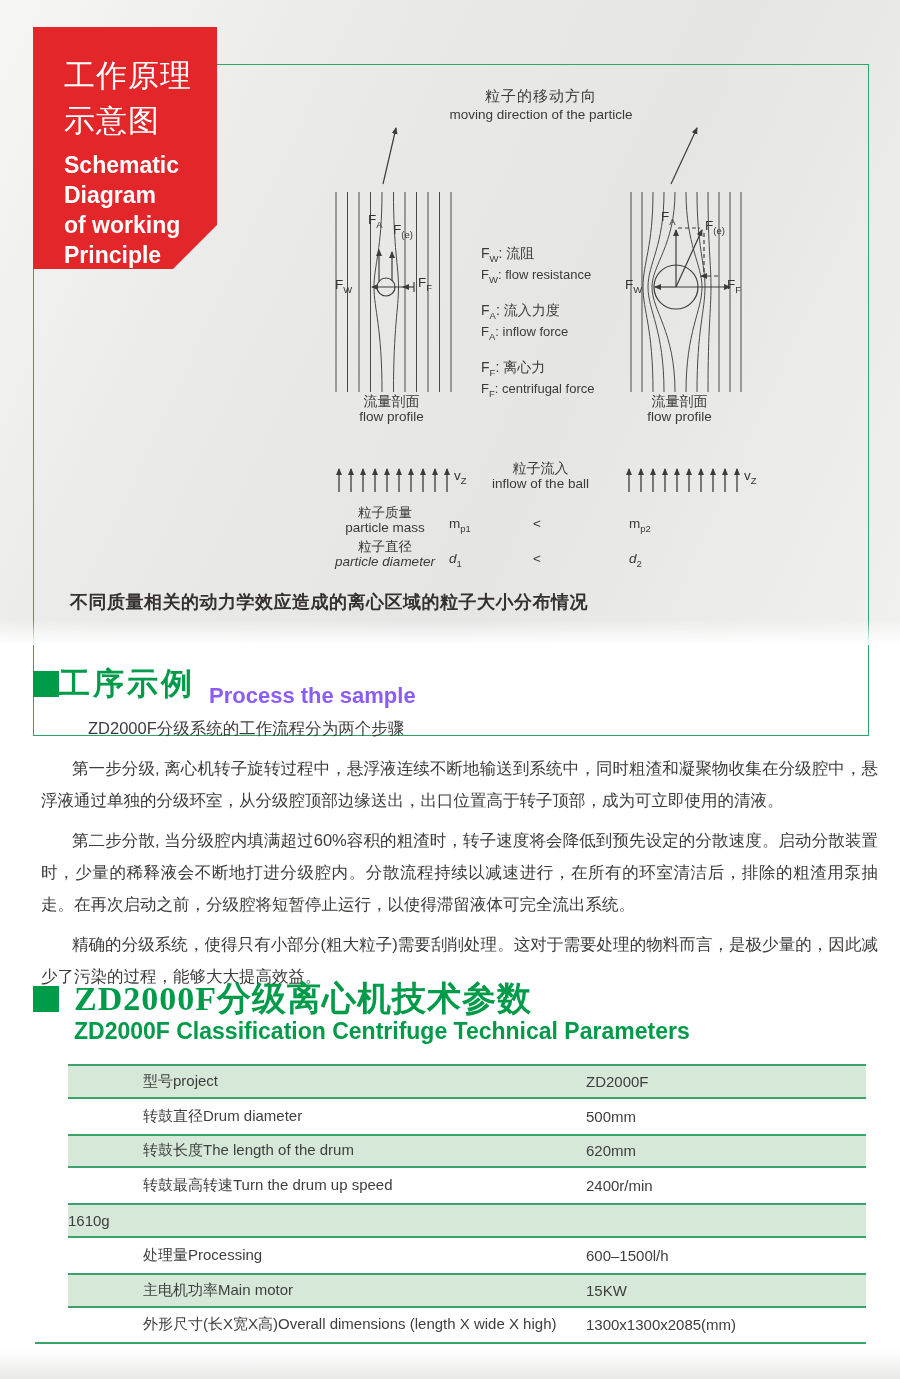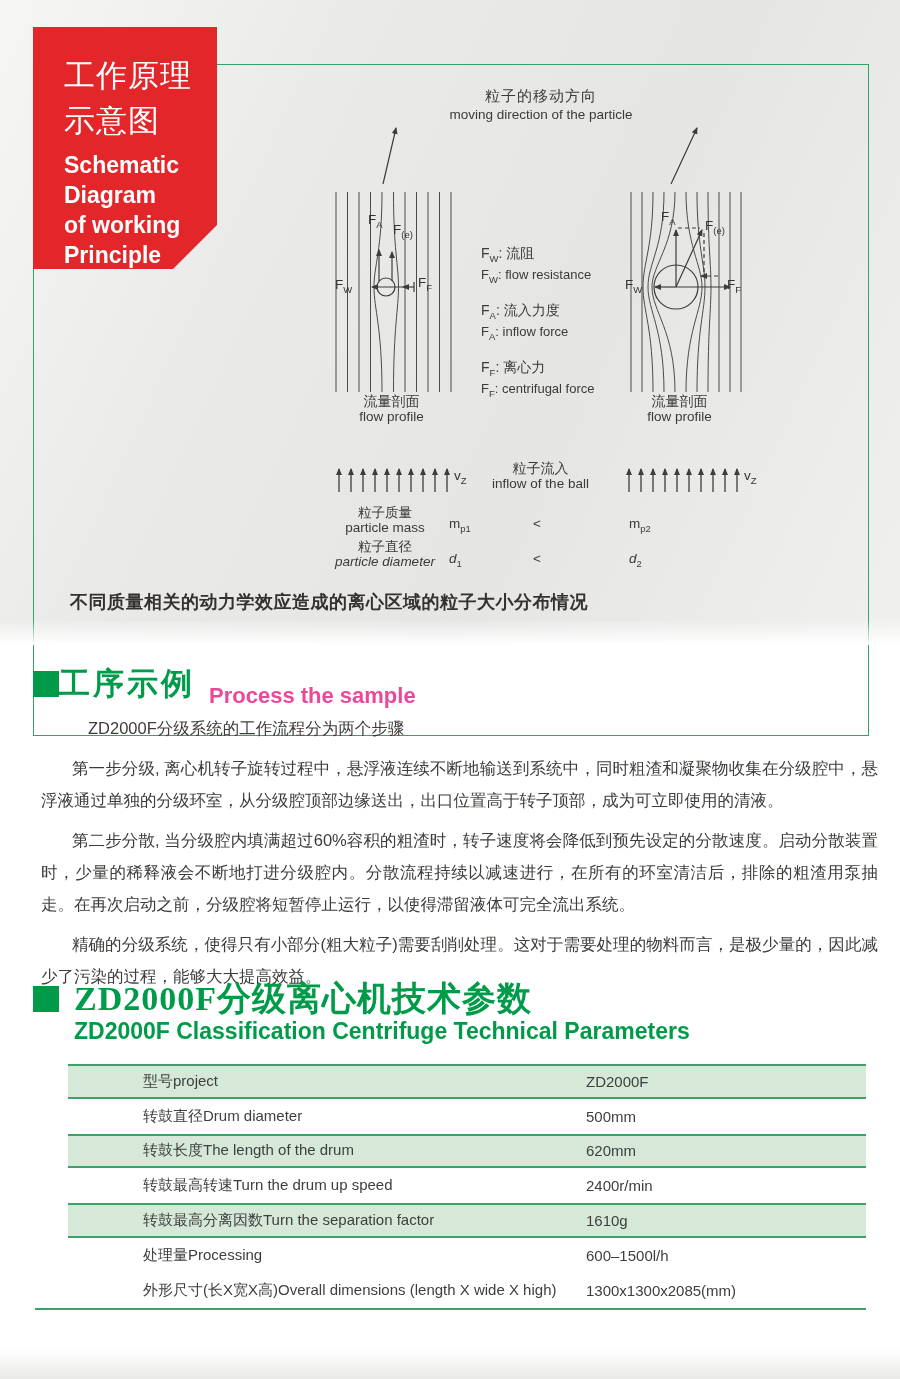--- a/index.html
+++ b/index.html
@@ -40,21 +40,21 @@
          padding:26px 0 0 31px;box-sizing:border-box;}
   .badge .zh{font-size:31px;font-weight:normal;line-height:45px;letter-spacing:1px;}
   .badge .en{font-size:23px;font-weight:bold;line-height:30px;margin-top:7px;}
 
   .caption{position:absolute;left:70px;top:590px;font-size:18px;font-weight:bold;color:#34312e;letter-spacing:0.5px;}
 
   
   .sq{width:26px;height:26px;background:#009b49;flex:0 0 26px;}
   .sec-h1{position:absolute;left:33px;top:658px;display:flex;align-items:center;}
   .sec-h1 .zh{font-size:31px;font-weight:bold;color:#009b49;letter-spacing:3px;}
-  .sec-h1 .en{font-size:22px;font-weight:bold;color:#ec4899;margin-left:14px;margin-top:25px;}
+  .sec-h1 .en{font-size:22px;font-weight:bold;color:#8b5cf6;margin-left:14px;margin-top:25px;}
 
   .process-body{position:absolute;left:33px;top:704px;width:853px;font-size:16.5px;line-height:32px;
         color:#3e3c3a;text-align:justify;}
   .process-body p{margin:8px;text-indent:31px;}
   .process-body p.intro{text-indent:47px;}
 
   .sec-h2{position:absolute;left:33px;top:981px;display:flex;align-items:flex-start;}
   .sec-h2 .sq{margin-top:5px;}
   .sec-h2 .col{margin-left:15px;}
   .sec-h2 .l1{font-size:34px;font-weight:bold;color:#009b49;line-height:35px;letter-spacing:1px;}
@@ -271,27 +271,30 @@
     </div>
     <div class="prow g">
       <div class="pl">转鼓长度The length of the drum</div>
       <div class="pv">620mm</div>
     </div>
     <div class="prow">
       <div class="pl">转鼓最高转速Turn the drum up speed</div>
       <div class="pv">2400r/min</div>
     </div>
     <div class="prow g">
-      <div class="pl">转鼓最高分离因数Turn the separation factor</div>
       <div class="pv">1610g</div>
     </div>
     <div class="prow">
       <div class="pl">处理量Processing</div>
       <div class="pv">600–1500l/h</div>
     </div>
+    <div class="prow g">
+      <div class="pl">主电机功率Main motor</div>
+      <div class="pv">15KW</div>
+    </div>
     <div class="prow">
       <div class="pl">外形尺寸(长X宽X高)Overall dimensions (length X wide X high)</div>
       <div class="pv">1300x1300x2085(mm)</div>
     </div>
     <div class="endline"></div>
   </div>
 
   <div class="bottom-fade"></div>
 </div>
 

